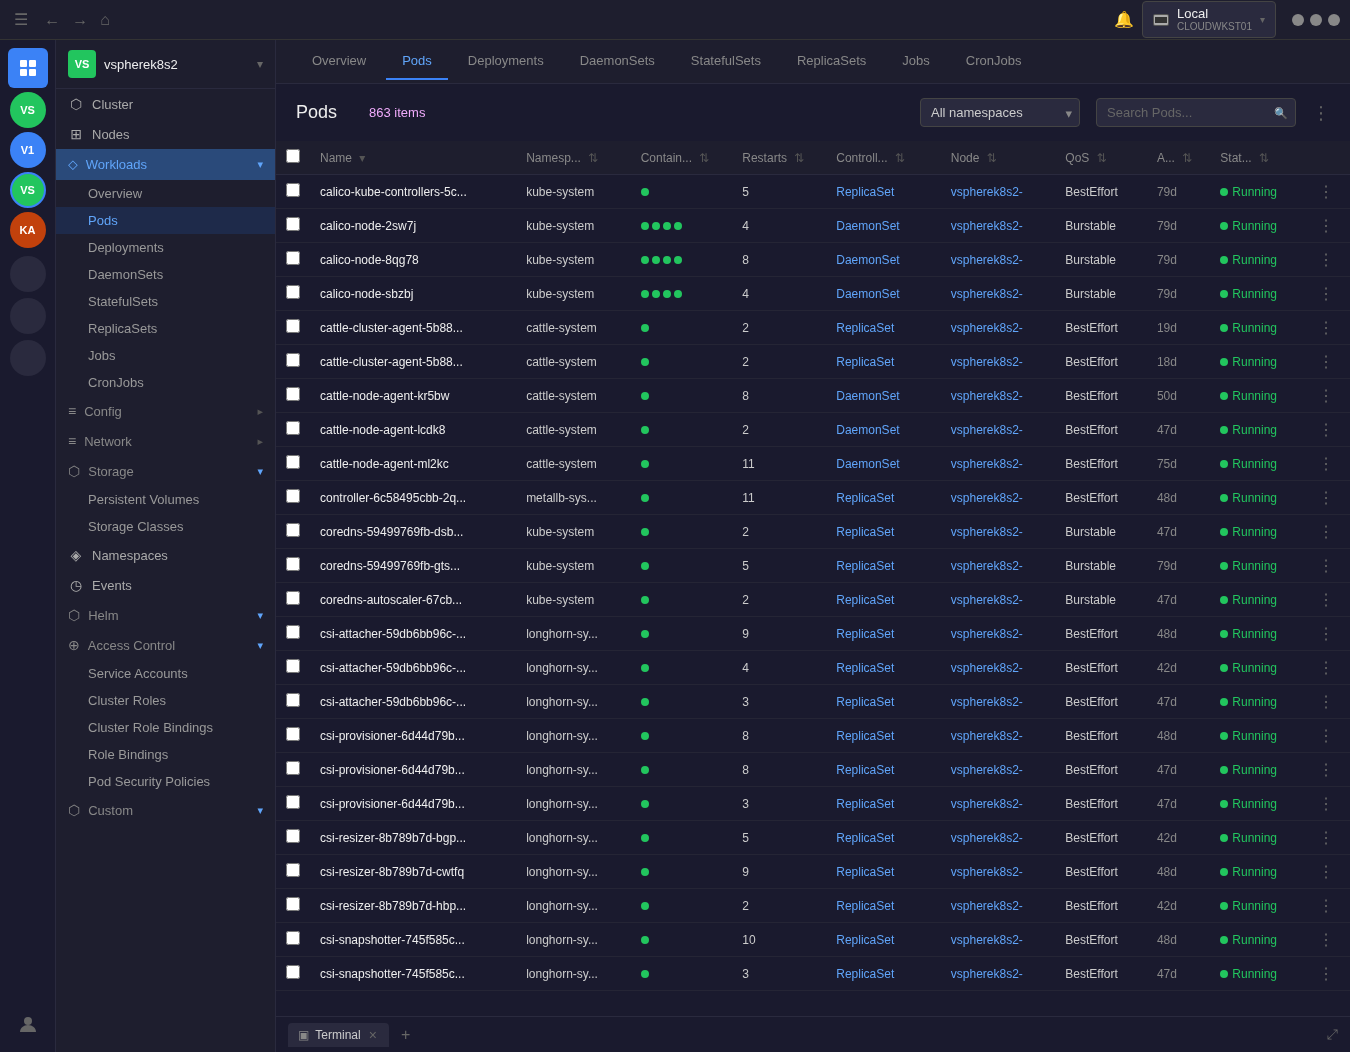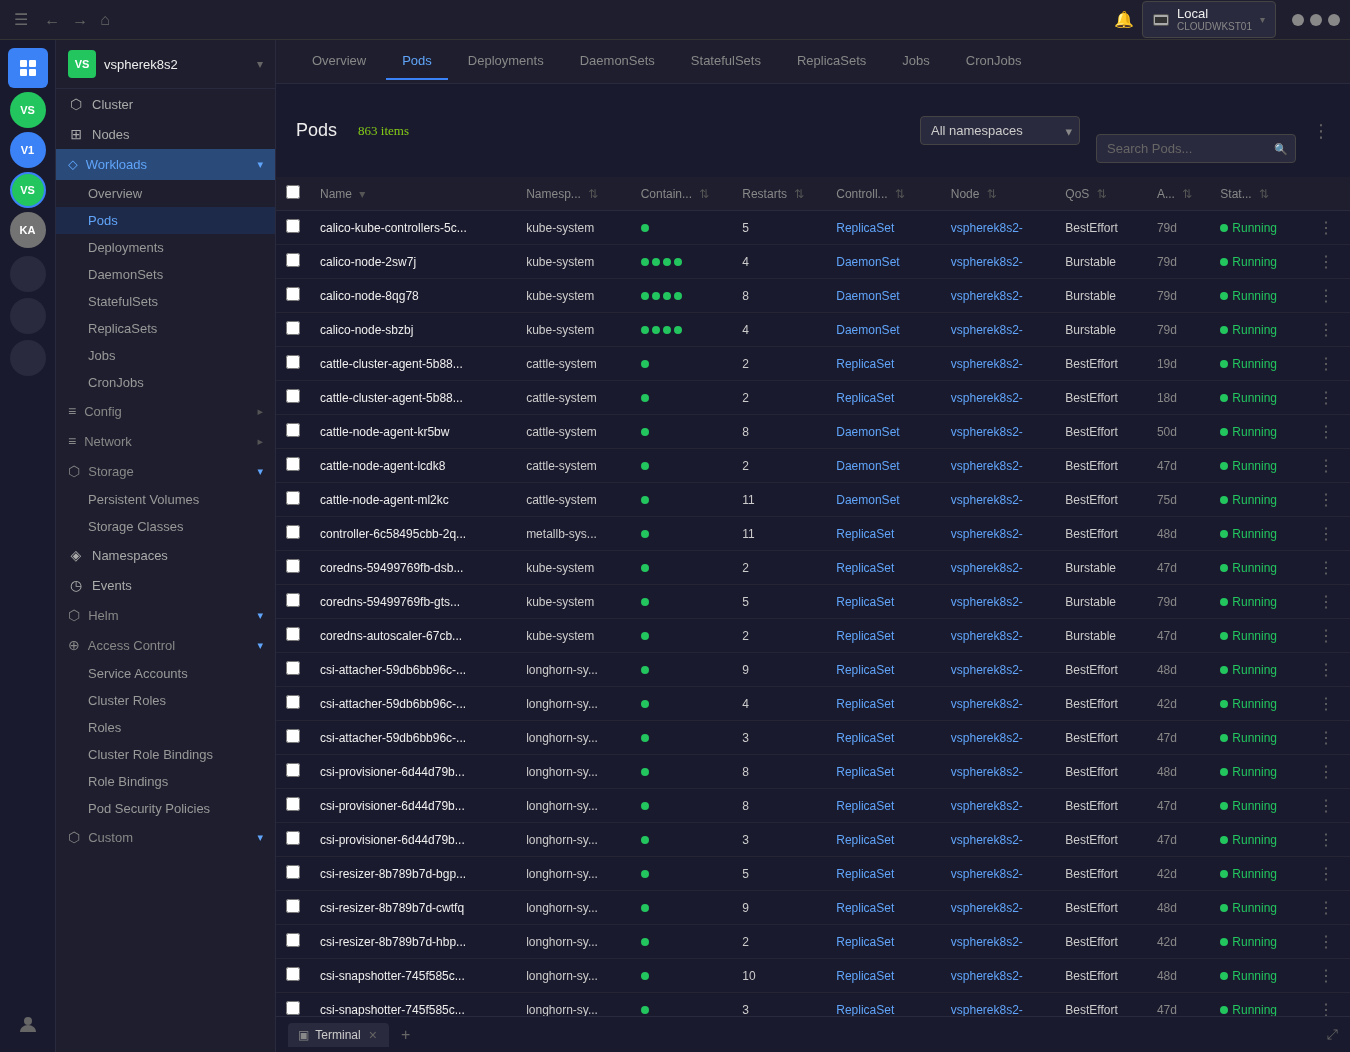--- a/index.html
+++ b/index.html
@@ -56,28 +56,28 @@
 
     
     .tab-bar { background: #1e1e2e; border-bottom: 1px solid #2a2a3e; display: flex; align-items: center; padding: 0 20px; height: 44px; flex-shrink: 0; gap: 4px; }
     .tab { padding: 10px 16px; cursor: pointer; color: #888; font-size: 13px; border-bottom: 2px solid transparent; white-space: nowrap; }
     .tab.active { color: #60a5fa; border-bottom-color: #3b82f6; font-weight: 500; }
 
     
     .pods-main { flex: 1; display: flex; flex-direction: column; overflow: hidden; }
     .pods-header { display: flex; align-items: center; padding: 14px 20px; gap: 16px; flex-shrink: 0; }
     .pods-title { color: #eee; font-size: 18px; font-weight: 500; }
-    .pods-count { color: #84cc16; font-size: 13px; margin-left: 5px; font-family: Liberation Serif, serif; }
+    .pods-count { color: #f0abfc; font-size: 13px; margin-left: 16px; }
     .pods-spacer { flex: 1; }
     .namespace-select { background: #2a2a3e; border: 1px solid #444; border-radius: 4px; color: #ccc; padding: 6px 30px 6px 10px; font-size: 13px; appearance: none; cursor: pointer; min-width: 160px; }
     .namespace-wrapper { position: relative; }
     .namespace-wrapper::after { content: '▾'; position: absolute; right: 8px; top: 50%; transform: translateY(-50%); color: #888; pointer-events: none; }
     .search-box { background: #2a2a3e; border: 1px solid #444; border-radius: 4px; color: #ccc; padding: 6px 30px 6px 10px; font-size: 13px; width: 200px; }
     .search-box::placeholder { color: #666; }
-    .search-wrapper { position: relative; margin-top: 36px; }
+    .search-wrapper { position: relative; }
     .search-wrapper::after { content: '🔍'; position: absolute; right: 8px; top: 50%; transform: translateY(-50%); font-size: 11px; color: #666; pointer-events: none; }
 
     
     .table-container { flex: 1; overflow-y: auto; }
     .table-container::-webkit-scrollbar { width: 6px; }
     .table-container::-webkit-scrollbar-thumb { background: #444; border-radius: 3px; }
     table { width: 100%; border-collapse: collapse; }
     thead tr { background: #1e1e2e; border-bottom: 1px solid #2a2a3e; position: sticky; top: 0; z-index: 10; }
     th { padding: 8px 10px; text-align: left; color: #888; font-size: 12px; font-weight: 500; white-space: nowrap; cursor: pointer; }
     th .sort-arrow { margin-left: 4px; color: #555; }
@@ -154,21 +154,21 @@
       <svg width="18" height="18" viewBox="0 0 18 18" fill="currentColor">
           <rect x="1" y="1" width="7" height="7" rx="1"></rect>
           <rect x="10" y="1" width="7" height="7" rx="1"></rect>
           <rect x="1" y="10" width="7" height="7" rx="1"></rect>
           <rect x="10" y="10" width="7" height="7" rx="1"></rect>
         </svg>
     </div>
     <div class="rail-icon avatar vs" style="background:#22c55e;width:36px;height:36px;border-radius:50%;font-size:11px;">VS</div>
     <div class="rail-icon avatar" style="background:#3b82f6;width:36px;height:36px;border-radius:50%;font-size:11px;">V1</div>
     <div class="rail-icon avatar vs" style="background:#22c55e;width:36px;height:36px;border-radius:50%;font-size:11px;border:2px solid #3b82f6;">VS</div>
-    <div class="rail-icon avatar" style="background:#737373;width:36px;height:36px;border-radius:50%;font-size:11px;">KA</div>
+    <div class="rail-icon avatar" style="background:#c2410c;width:36px;height:36px;border-radius:50%;font-size:11px;">KA</div>
     <div style="display:flex;flex-direction:column;gap:6px;margin-top:4px;">
       <div style="width:36px;height:36px;border-radius:50%;background:#2a2a3e;"></div>
       <div style="width:36px;height:36px;border-radius:50%;background:#2a2a3e;"></div>
       <div style="width:36px;height:36px;border-radius:50%;background:#2a2a3e;"></div>
     </div>
     <div class="rail-spacer"></div>
     <div class="rail-icon" style="color:#666;">
       <svg width="18" height="18" viewBox="0 0 18 18" fill="currentColor">
           <circle cx="9" cy="6" r="4"></circle>
           <path d="M1 17c0-4 3.6-7 8-7s8 3 8 7"></path>
@@ -243,21 +243,20 @@
       <span style="margin-left:auto;font-size:11px;color:#60a5fa;">▾</span>
     </div>
 
     <div class="sidebar-section-header" style="padding:7px 12px;display:flex;align-items:center;gap:8px;">
       <span style="font-size:14px;">⊕</span>
       <span style="font-size:13px;">Access Control</span>
       <span style="margin-left:auto;font-size:11px;color:#60a5fa;">▾</span>
     </div>
     <div class="sidebar-sub-item">Service Accounts</div>
     <div class="sidebar-sub-item">Cluster Roles</div>
-    <div class="sidebar-sub-item">Roles</div>
     <div class="sidebar-sub-item">Cluster Role Bindings</div>
     <div class="sidebar-sub-item">Role Bindings</div>
     <div class="sidebar-sub-item">Pod Security Policies</div>
 
     <div class="sidebar-section-header" style="padding:7px 12px;display:flex;align-items:center;gap:8px;">
       <span style="font-size:14px;">⬡</span>
       <span style="font-size:13px;">Custom</span>
       <span style="margin-left:auto;font-size:11px;color:#60a5fa;">▾</span>
     </div>
   </div>

